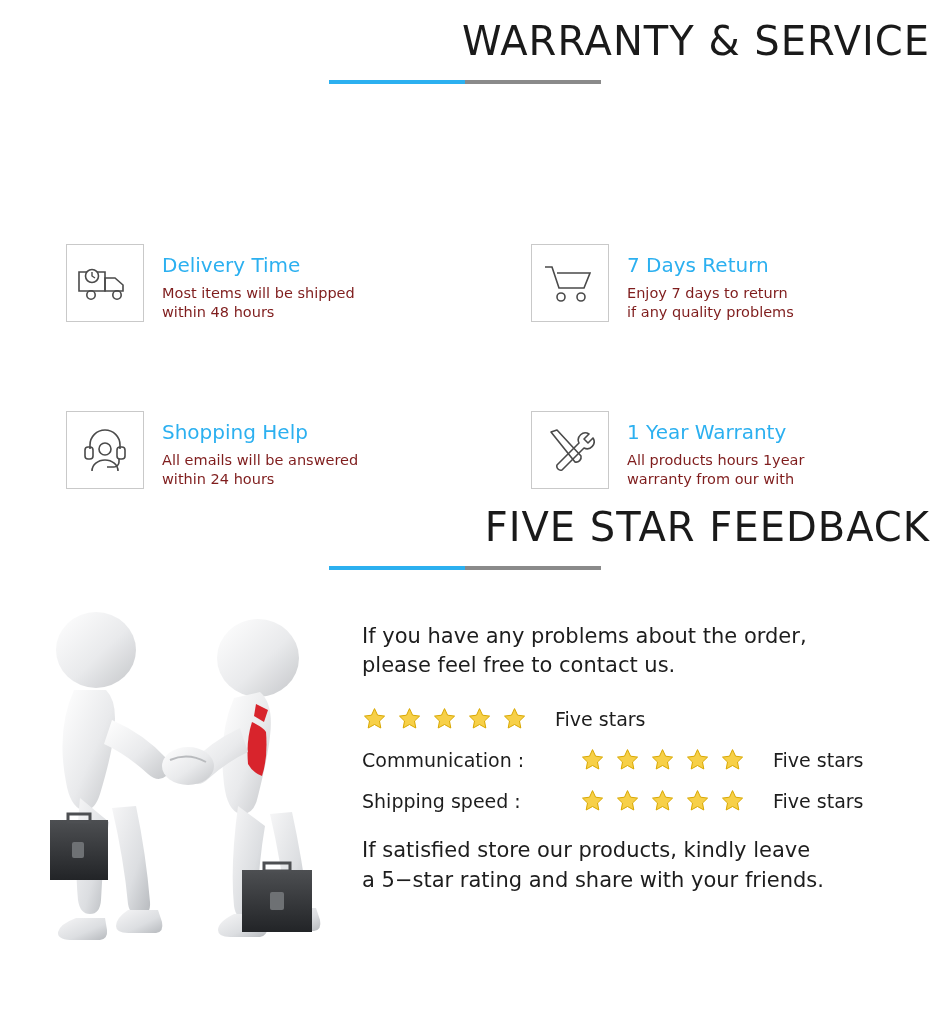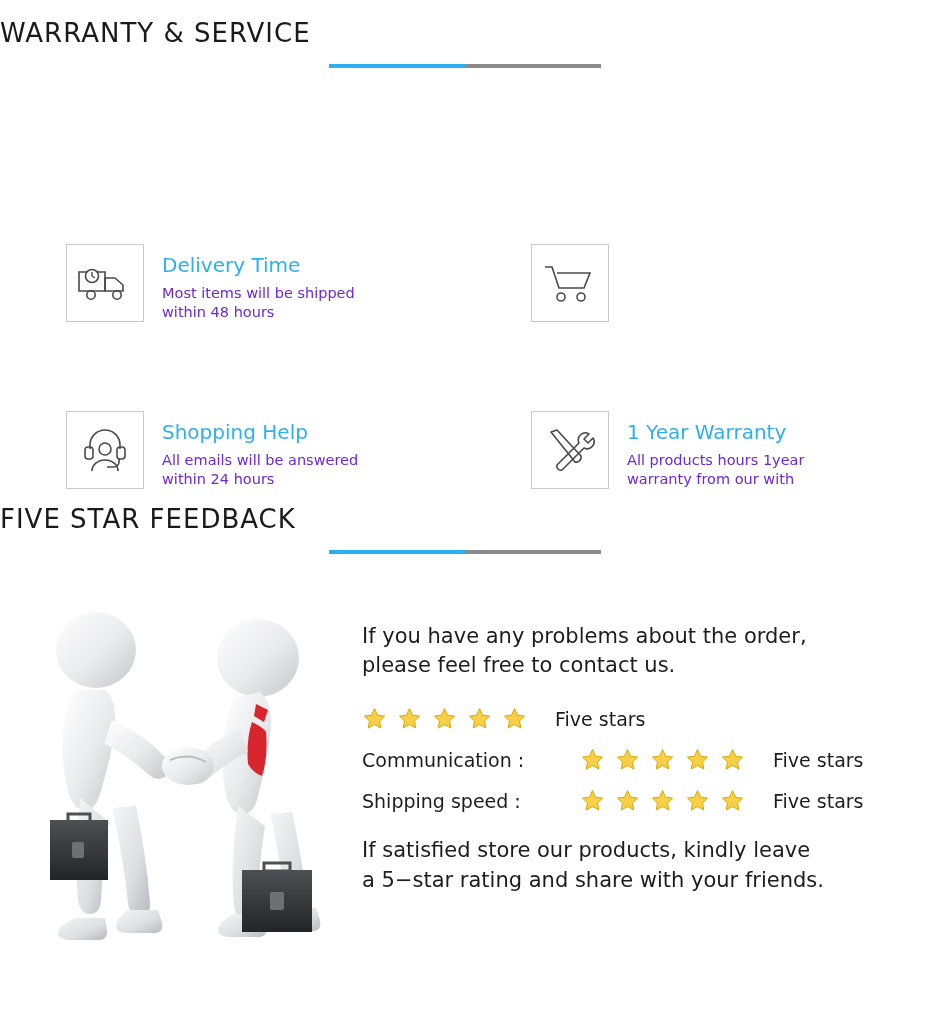--- a/index.html
+++ b/index.html
@@ -8,22 +8,22 @@
     height: 1023px;
     background: #ffffff;
     font-family: "DejaVu Sans", sans-serif;
     color: #222;
     overflow: hidden;
   }
   .page { position: relative; width: 930px; height: 1023px; }
 
   
   .section-title {
-    text-align: left;
-    font-size: 26px;
+    text-align: right;
+    font-size: 40px;
     letter-spacing: 1px;
     font-weight: 400;
     color: #1a1a1a;
     font-family: "DejaVu Sans", sans-serif;
   }
   .rule {
     width: 272px;
     height: 4px;
     margin: 16px auto 0 auto;
     display: flex;
@@ -58,21 +58,21 @@
   .feature .ftext { margin-left: 18px; padding-top: 2px; }
   .feature .ftitle {
     color: #2cb0f0;
     font-size: 20px;
     font-weight: 400;
     margin-bottom: 7px;
     white-space: nowrap;
   }
   .feature .fline {
     font-size: 14.5px;
-    color: #6d28d9;
+    color: #7f1d1d;
     line-height: 19px;
     white-space: nowrap;
   }
 
   
   .feedback-wrap { position: absolute; top: 560px; left: 0; width: 888px; height: 400px; }
   .handshake {
     position: absolute;
     left: 20px;
     top: 10px;
@@ -148,20 +148,25 @@
 
     <div class="feature">
       <div class="ico">
         <svg width="56" height="44" viewBox="0 0 56 44">
           <g fill="none" stroke="#4a4a4a" stroke-width="1.6">
             <path d="M3 6 h7 l7 21 h25 l6 -15 h-33"></path>
             <circle cx="19" cy="36" r="4"></circle>
             <circle cx="39" cy="36" r="4"></circle>
           </g>
         </svg>
+      </div>
+      <div class="ftext">
+        <div class="ftitle">7 Days Return</div>
+        <div class="fline">Enjoy 7 days to return</div>
+        <div class="fline">if any quality problems</div>
       </div>
     </div>
 
     <div class="feature">
       <div class="ico">
         <svg width="52" height="50" viewBox="0 0 52 50">
           <g fill="none" stroke="#4a4a4a" stroke-width="1.6">
             <path d="M11 24 v-4 a15 15 0 0 1 30 0 v4"></path>
             <rect x="6" y="22" width="8" height="12" rx="3"></rect>
             <rect x="38" y="22" width="8" height="12" rx="3"></rect>

